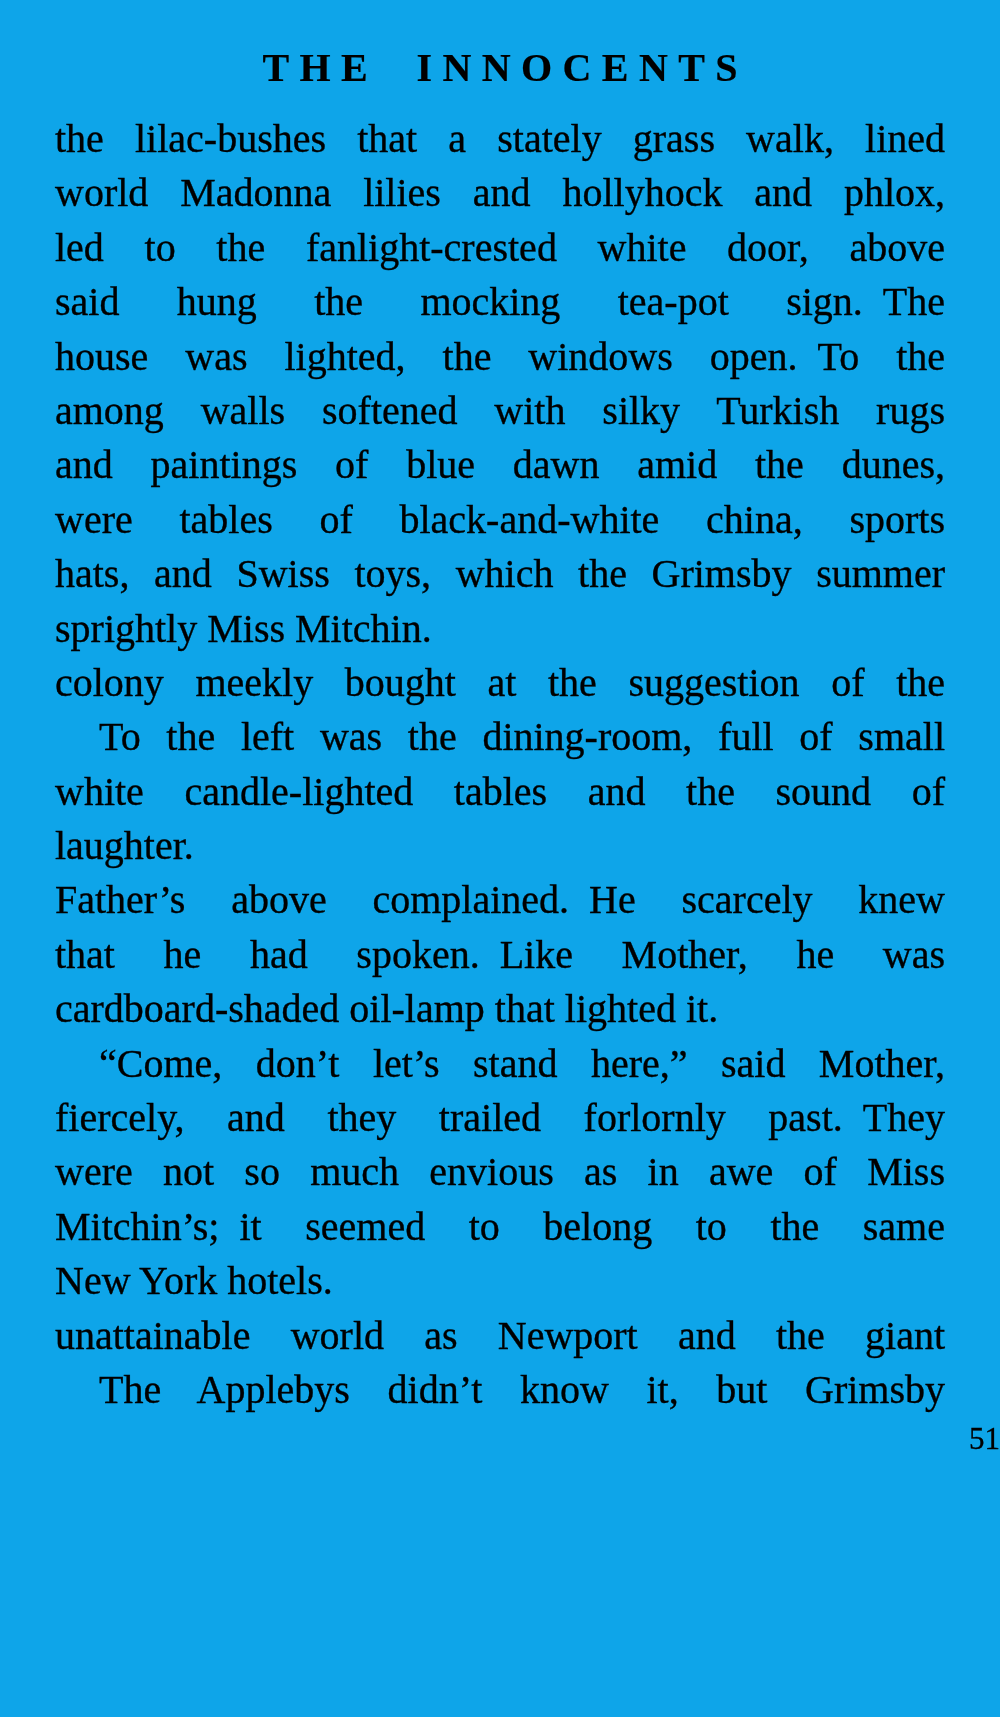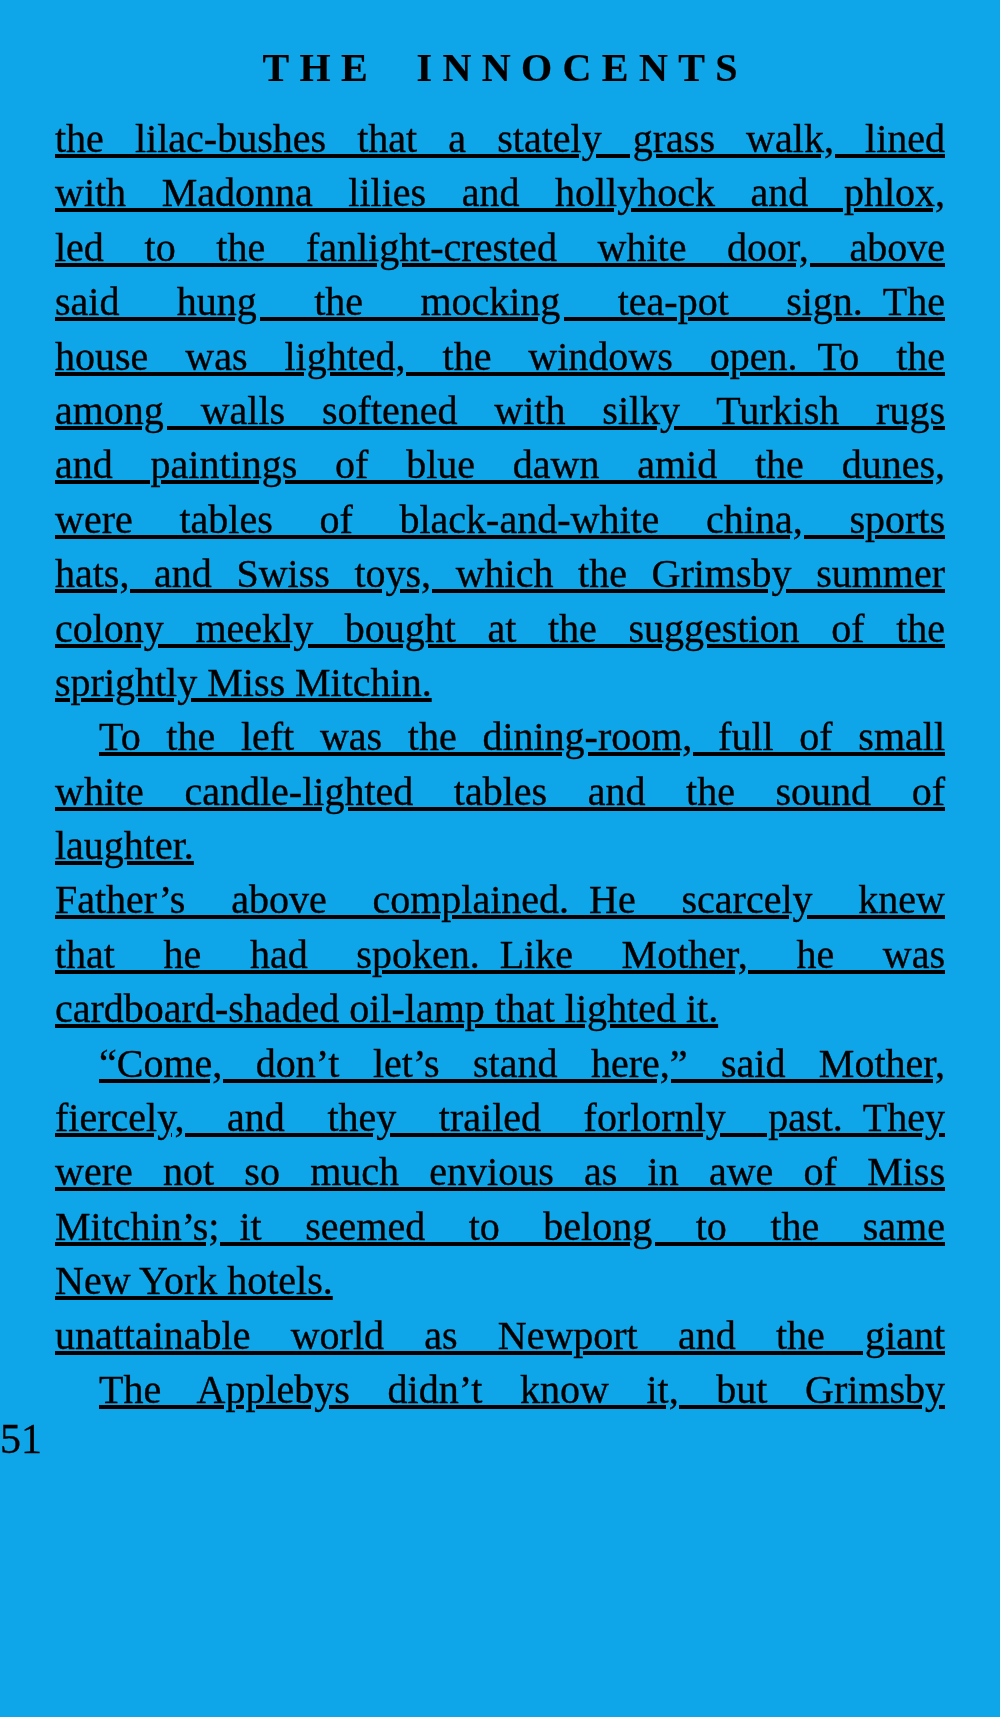--- a/index.html
+++ b/index.html
@@ -22,66 +22,65 @@
     font-weight: bold;
     letter-spacing: 0.26em;
     word-spacing: 0.45em;
     text-indent: 0.26em; 
     -webkit-text-stroke: 0.2px #000;
   }
   .body-text {
     margin-top: 22px;
     padding: 0 55px;
     font-size: 40px;
-    text-decoration: underline;
     -webkit-text-stroke: 0.35px #000;
   }
   .paragraph {
     margin: 0;
   }
   .line {
     line-height: 54.4px;
     height: 54.4px;
     white-space: normal;
     text-align: left;
   }
   .line.just {
     text-align: justify;
     text-align-last: justify;
   }
   .line.indent {
     text-indent: 44px;
   }
   .folio {
     margin-top: 4px;
-    text-align: left;
-    font-size: 42px;
+    text-align: right;
+    font-size: 31px;
     line-height: 36px;
     -webkit-text-stroke: 0.3px #000;
   }
 </style>
 </head>
 <body>
 
 <div class="page" style="background: #0ea5e9; color: rgb(0, 0, 0);">
   <div class="running-header">THE INNOCENTS</div>
 
   <div class="body-text">
       <div class="paragraph">
         <div class="line just">the lilac-bushes that a stately grass walk, lined</div>
-        <div class="line just">with Madonna lilies and hollyhock and phlox,</div>
+        <div class="line just">world Madonna lilies and hollyhock and phlox,</div>
         <div class="line just">led to the fanlight-crested white door, above</div>
         <div class="line just">said hung the mocking tea-pot sign. The</div>
         <div class="line just">house was lighted, the windows open. To the</div>
         <div class="line just">among walls softened with silky Turkish rugs</div>
         <div class="line just">and paintings of blue dawn amid the dunes,</div>
         <div class="line just">were tables of black-and-white china, sports</div>
         <div class="line just">hats, and Swiss toys, which the Grimsby summer</div>
+        <div class="line">sprightly Miss Mitchin.</div>
         <div class="line just">colony meekly bought at the suggestion of the</div>
-        <div class="line">sprightly Miss Mitchin.</div>
       </div>
       <div class="paragraph">
         <div class="line just indent">To the left was the dining-room, full of small</div>
         <div class="line just">white candle-lighted tables and the sound of</div>
         <div class="line">laughter.</div>
       </div>
       <div class="paragraph">
         <div class="line just">Father’s above complained. He scarcely knew</div>
         <div class="line just">that he had spoken. Like Mother, he was</div>
         <div class="line">cardboard-shaded oil-lamp that lighted it.</div>

